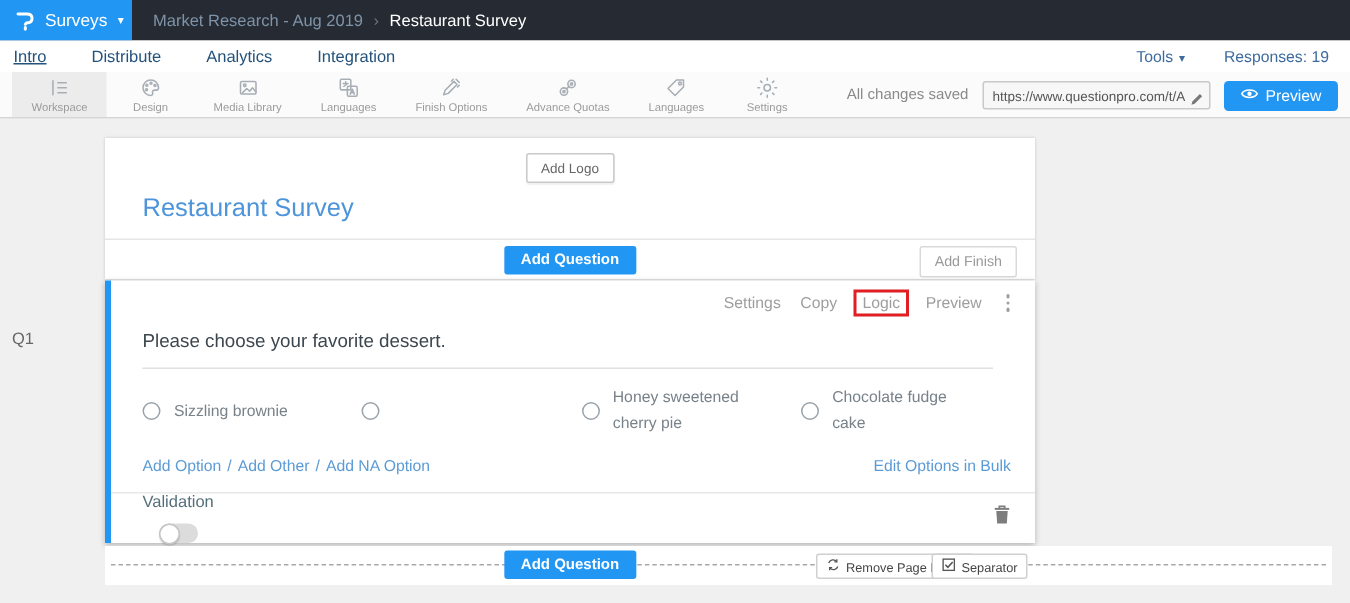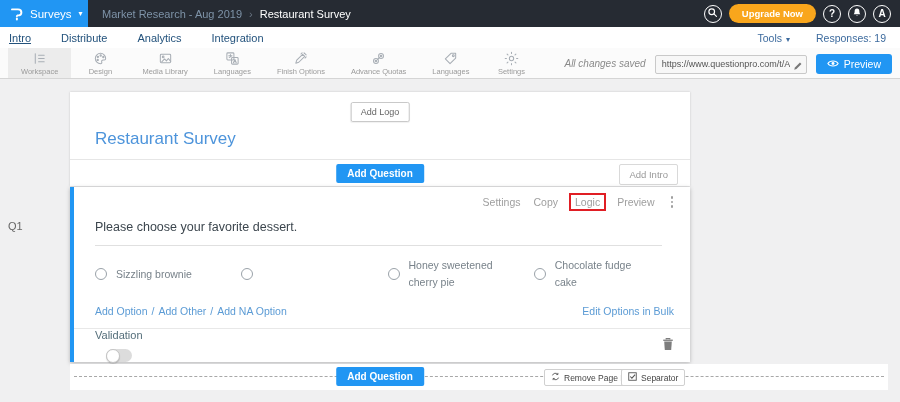--- a/index.html
+++ b/index.html
@@ -32,21 +32,21 @@
 
   
   .toolbar { position:absolute; top:48px; left:0; right:0; height:31px; background:#fbfbfb; border-bottom:1px solid #d5d5d5; display:flex; align-items:stretch; }
   .tb-items { display:flex; padding-left:8px; }
   .tb-item { display:flex; flex-direction:column; align-items:center; justify-content:center; padding:2px 13px 1px; cursor:pointer; min-width:58px; }
   .tb-item.active { background:#ececec; }
   .tb-ic { height:15px; display:flex; align-items:center; }
   .tb-ic svg { stroke:#a8aeb5; fill:none; stroke-width:1.1; stroke-linecap:round; stroke-linejoin:round; }
   .tb-lbl { font-size:7.5px; color:#9b9b9b; margin-top:1px; white-space:nowrap; }
   .toolbar-right { position:absolute; right:8px; top:0; height:31px; display:flex; align-items:center; gap:9px; }
-  .save-status { font-size:10px; font-style:italic; color:#8a8a8a; }
+  .save-status { font-size:10px; color:#8a8a8a; }
   .url-wrap { position:relative; }
   .url-input { width:152px; height:19px; border:1px solid #c9c9c9; border-radius:2px; background:#f7f7f7; font-size:9px; color:#555; padding:0 16px 0 6px; font-family:"Liberation Sans","DejaVu Sans",sans-serif; }
   .pencil-ic { position:absolute; right:4px; top:4px; }
   .preview-btn { background:#2196f3; color:#fff; border:none; border-radius:3px; font-size:10.5px; padding:4px 11px; display:flex; align-items:center; gap:5px; cursor:pointer; }
 
   
   .workspace { position:absolute; top:80px; left:0; right:0; bottom:0; background:#f0f0f1; }
   .q-index { position:absolute; left:8px; top:140px; font-size:11px; color:#666; }
 
   .survey-card { position:absolute; left:70px; top:12px; width:620px; height:94px; background:#fff; box-shadow:0 0 2px rgba(0,0,0,0.18); }
@@ -101,37 +101,20 @@
           </svg>
       </span>
       <span class="product-name">Surveys</span>
       <span class="caret">▾</span>
     </div>
     <div class="breadcrumb">
       <span class="bc-folder">Market Research - Aug 2019</span>
       <span class="bc-sep">›</span>
       <span class="bc-current">Restaurant Survey</span>
     </div>
-    <div class="topbar-right">
-      <span class="circle-btn">
-        <span><svg width="11" height="11" viewBox="0 0 14 14">
-              <circle cx="6" cy="6" r="3.6" fill="none" stroke="#fff" stroke-width="1.5"></circle>
-              <line x1="8.8" y1="8.8" x2="12" y2="12" stroke="#fff" stroke-width="1.5" stroke-linecap="round"></line>
-            </svg></span>
-      </span>
-      <button class="upgrade-btn">Upgrade Now</button>
-      <span class="circle-btn">?</span>
-      <span class="circle-btn">
-        <span><svg width="10" height="11" viewBox="0 0 14 14">
-              <path d="M7 1.5 c-2.1 0-3.3 1.5-3.3 3.6 0 2.8-.9 3.6-1.5 4.3 h9.6 c-.6-.7-1.5-1.5-1.5-4.3 0-2.1-1.2-3.6-3.3-3.6z" fill="#fff"></path>
-              <path d="M5.8 10.5 a1.3 1.3 0 0 0 2.4 0z" fill="#fff"></path>
-            </svg></span>
-      </span>
-      <span class="circle-btn">A</span>
-    </div>
   </div>
 
   <div class="navbar">
     <div class="nav-tabs">
       <span class="nav-tab active">Intro</span>
       <span class="nav-tab">Distribute</span>
       <span class="nav-tab">Analytics</span>
       <span class="nav-tab">Integration</span>
     </div>
     <div class="navbar-right">
@@ -247,21 +230,21 @@
 
   <div class="workspace">
 
     <span class="q-index">Q1</span>
 
     <div class="survey-card">
       <button class="add-logo-btn">Add Logo</button>
       <div class="survey-title">Restaurant Survey</div>
       <div class="survey-card-footer">
         <button class="add-question-btn">Add Question</button>
-        <button class="add-intro-btn">Add Intro</button>
+        <button class="add-intro-btn">Add Finish</button>
       </div>
     </div>
 
     <div class="question-card">
       <div class="q-menu">
         <span class="q-menu-item">Settings</span>
         <span class="q-menu-item">Copy</span>
         <span class="q-menu-item red-box">Logic</span>
         <span class="q-menu-item">Preview</span>
         <span class="dots-menu">

